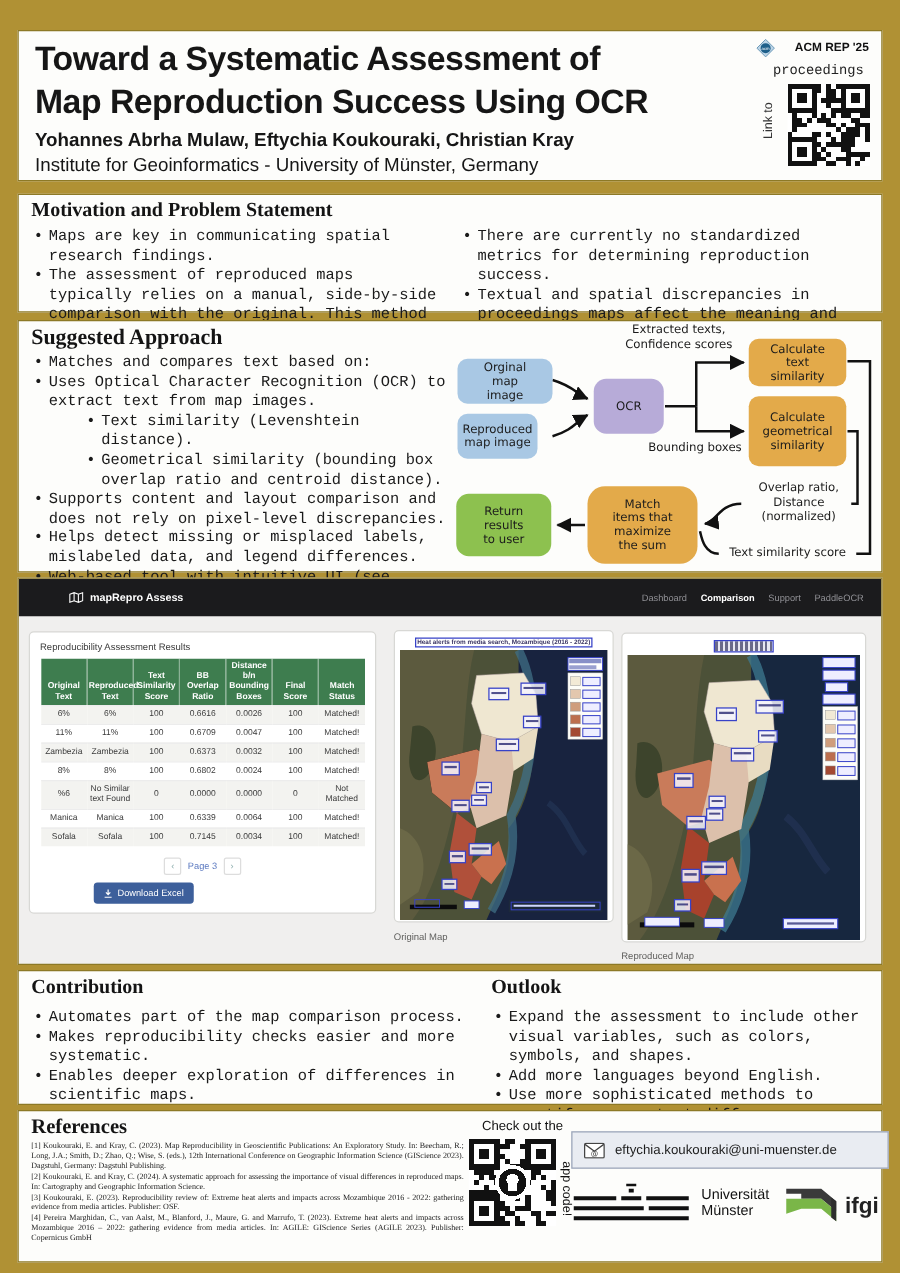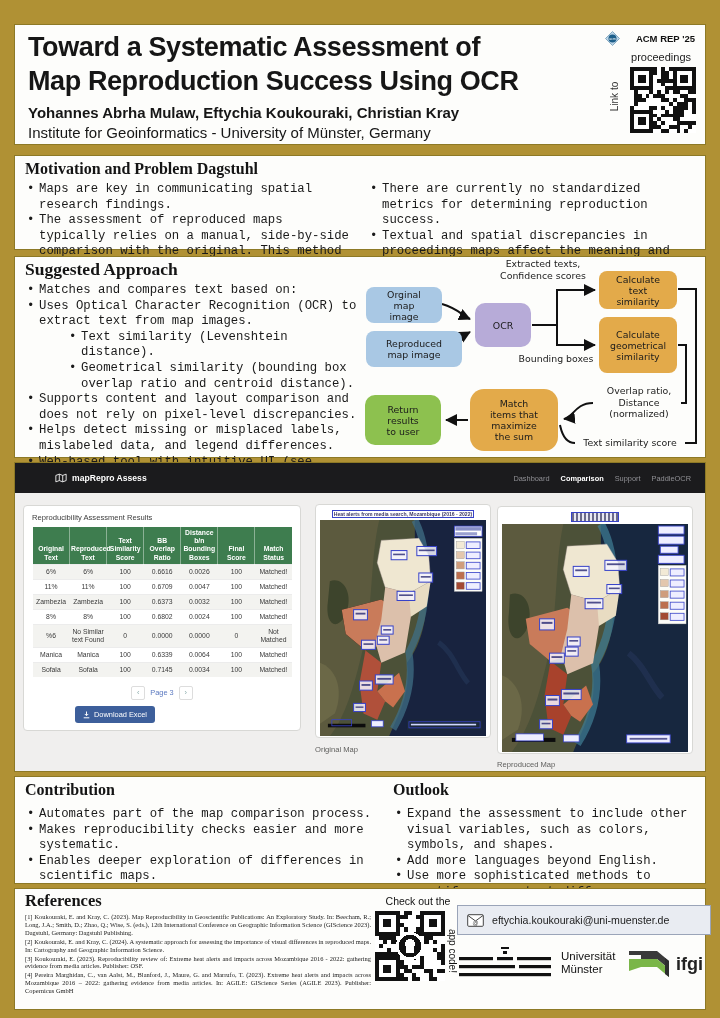--- a/index.html
+++ b/index.html
@@ -4,21 +4,21 @@
 <style>
   html,body{margin:0;padding:0;}
   body{width:720px;height:1018px;position:relative;background:#b09134;font-family:"Liberation Sans",sans-serif;overflow:hidden;}
   .panel{position:absolute;left:14px;width:692px;background:#fdfdfb;border:1px solid #8d7926;box-sizing:border-box;}
   
   .hdr-title{position:absolute;left:13px;top:5px;font-size:27px;line-height:34px;font-weight:700;color:#161616;letter-spacing:-0.4px;}
   .hdr-authors{position:absolute;left:13px;top:79px;font-size:15px;font-weight:700;color:#161616;}
   .hdr-affil{position:absolute;left:13px;top:99px;font-size:15px;color:#161616;}
   .acm-row{position:absolute;right:10px;top:6px;display:flex;align-items:center;gap:16px;}
   .acm-label{font-size:9.5px;font-weight:700;color:#111;}
-  .proceedings{position:absolute;right:14px;top:26px;font-size:11px;color:#222;}
+  .proceedings{position:absolute;right:14px;top:26px;font-size:11px;color:#222;font-family:Liberation Mono, monospace;}
   .qr{position:absolute;background:#fff;}
   .qr-header{right:9px;top:42px;width:66px;height:66px;}
   .link-to{position:absolute;right:76px;top:66px;font-size:10px;color:#333;transform:rotate(-90deg);transform-origin:center;white-space:nowrap;}
   
   .sec-h{position:absolute;font-family:"Liberation Serif",serif;font-weight:700;color:#141414;margin:0;}
   ul.blt{margin:0;padding:0;list-style:none;font-family:Liberation Mono, monospace;font-size:12.3px;line-height:15.6px;color:#1a1a1a;}
   ul.blt>li{position:relative;padding-left:14px;margin:0;}
   ul.blt>li::before{content:"\2022";position:absolute;left:2px;}
   ul.sub{margin:0;padding:0;list-style:none;}
   ul.sub>li{position:relative;padding-left:14px;margin-left:42px;}
@@ -179,21 +179,21 @@
           <rect x="2" y="2" width="2" height="2"></rect>
           <path d="M11,0h6v6h-6z M12,1v4h4v-4z" fill-rule="evenodd"></path>
           <rect x="13" y="2" width="2" height="2"></rect>
           <path d="M0,11h6v6h-6z M1,12v4h4v-4z" fill-rule="evenodd"></path>
           <rect x="2" y="13" width="2" height="2"></rect>
         </g>
       </svg></div>
 </div>
 
 <div class="panel" id="motivation-panel" style="top:155px;height:95px;">
-  <h2 class="sec-h" style="left:10px;top:4px;font-size:16px;">Motivation and Problem Dagstuhl</h2>
+  <h2 class="sec-h" style="left:10px;top:4px;font-size:16px;">Motivation and Problem Statement</h2>
   <div class="mot-cols">
     <ul class="blt">
       <li>Maps are key in communicating spatial research findings.</li>
       <li>The assessment of reproduced maps typically relies on a manual, side-by-side comparison with the original. This method is subjective and time-consuming.</li>
     </ul>
     <ul class="blt">
       <li>There are currently no standardized metrics for determining reproduction success.</li>
       <li>Textual and spatial discrepancies in proceedings maps affect the meaning and interpretation.</li>
     </ul>
   </div>
@@ -228,21 +228,21 @@
       <path d="M542,68 V33 H580" marker-end="url(#ah)"></path>
       <path d="M542,68 V88 H580" marker-end="url(#ah)"></path>
       <path d="M663,32 H681 V186 H670"></path>
       <path d="M663,88 H671 V146 H666"></path>
       <path d="M578,146 C560,146 558,161 549,162" marker-end="url(#ah)"></path>
       <path d="M560,186 C548,186 546,172 545,168"></path>
       <path d="M453,163 H431" marker-end="url(#ah)"></path>
     </g>
   </svg>
   <div class="flow-node" style="left:351px;top:30px;width:76px;height:34px;background:#a9c8e4;">Orginal map image</div>
-  <div class="flow-node" style="left:351px;top:74px;width:96px;height:36px;background:#a9c8e4;">Reproduced map image</div>
+  <div class="flow-node" style="left:351px;top:74px;width:64px;height:36px;background:#a9c8e4;">Reproduced map image</div>
   <div class="flow-node" style="left:460px;top:46px;width:56px;height:44px;background:#b7abd8;border-radius:10px;">OCR</div>
   <div class="flow-node" style="left:584px;top:14px;width:78px;height:38px;background:#e3aa4a;">Calculate text similarity</div>
   <div class="flow-node" style="left:584px;top:60px;width:78px;height:56px;background:#e3aa4a;">Calculate geometrical similarity</div>
   <div class="flow-node" style="left:455px;top:132px;width:88px;height:62px;background:#e3aa4a;border-radius:14px;">Match items that maximize the sum</div>
   <div class="flow-node" style="left:350px;top:138px;width:76px;height:50px;background:#8dc14f;border-radius:10px;">Return results to user</div>
   <div class="flow-label" style="left:468px;top:1px;width:120px;">Extracted texts, Confidence scores</div>
   <div class="flow-label" style="left:502px;top:96px;width:78px;">Bounding boxes</div>
   <div class="flow-label" style="left:580px;top:128px;width:88px;">Overlap ratio, Distance (normalized)</div>
   <div class="flow-label" style="left:560px;top:180px;width:110px;">Text similarity score</div>
 </div>

